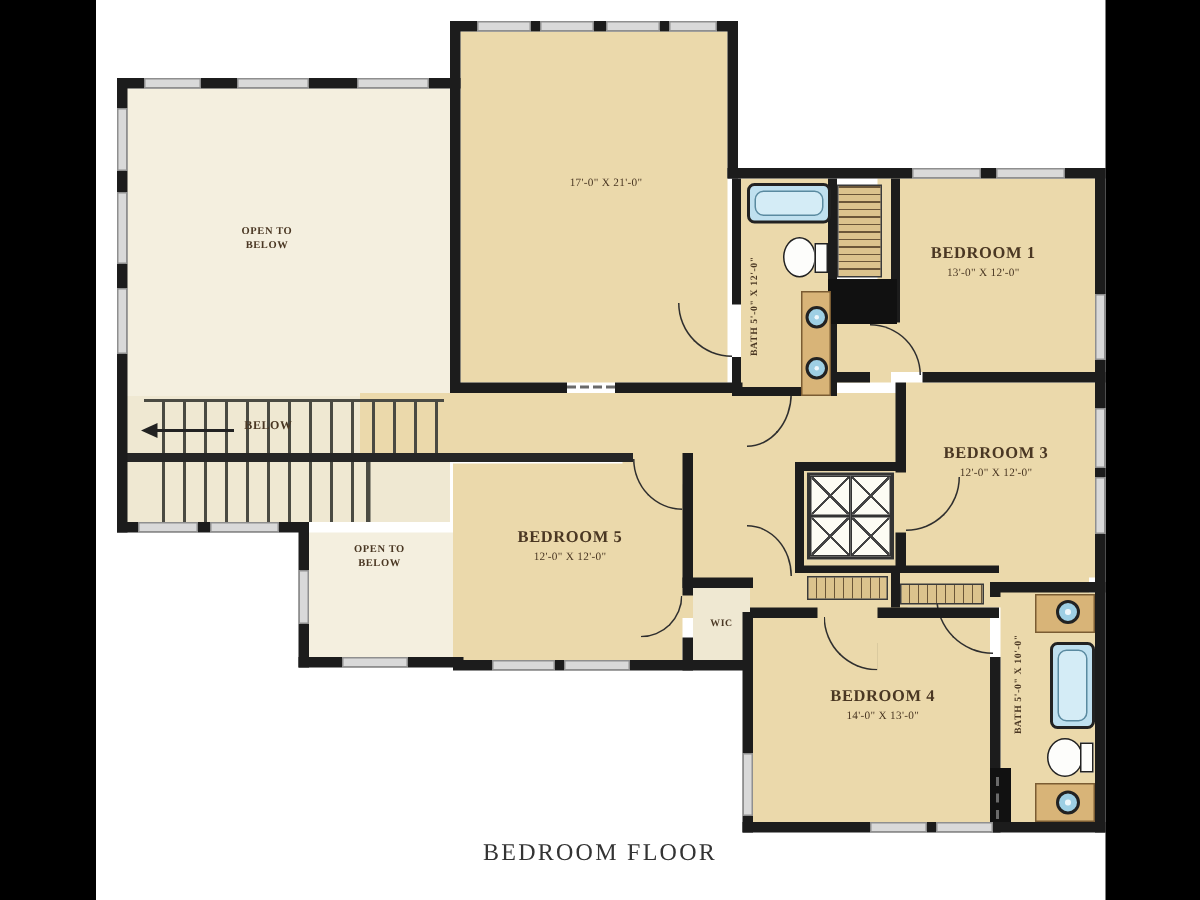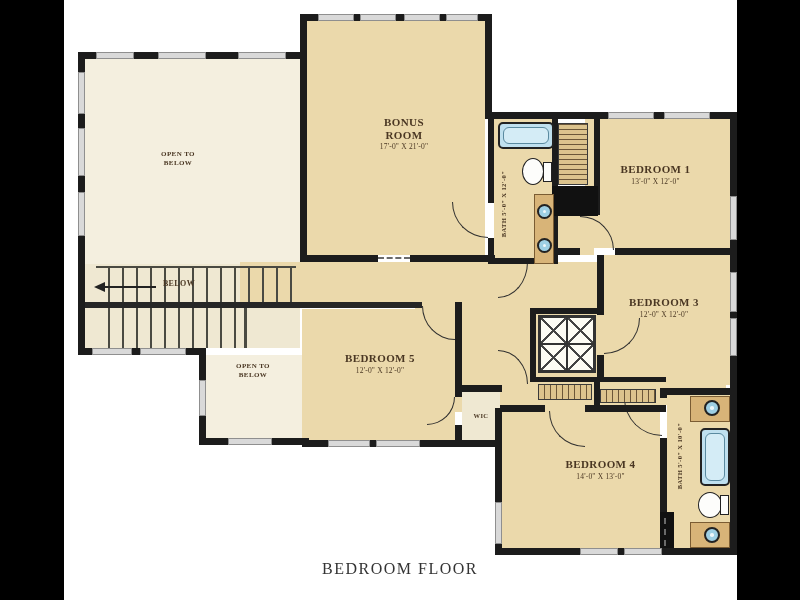--- a/index.html
+++ b/index.html
@@ -176,40 +176,39 @@
     <div class="abs sink" style="left:640px;top:400px;width:16px;height:16px;"></div>
     <div class="abs tub" style="left:636px;top:428px;width:30px;height:58px;">
         <div class="tub-inner"></div>
       </div>
     <div class="abs toilet-bowl" style="left:634px;top:492px;width:24px;height:26px;"></div>
     <div class="abs toilet-tank" style="left:656px;top:495px;width:9px;height:20px;"></div>
     <div class="abs vanity" style="left:626px;top:522px;width:40px;height:26px;"></div>
     <div class="abs sink" style="left:640px;top:527px;width:16px;height:16px;"></div>
 
     <div class="abs rlabel" style="left:300px;top:116px;width:80px;">
-      <div class="rname">BONUS ROOM</div>
       <div class="rdims">17'-0" X 21'-0"</div>
     </div>
     <div class="abs small-label" style="left:92px;top:150px;width:44px;">OPEN TO BELOW</div>
     <div class="abs small-label" style="left:94px;top:279px;width:42px;font-size:8px;">BELOW</div>
     <div class="abs rlabel" style="left:524px;top:163px;width:135px;">
       <div class="rname">BEDROOM 1</div>
       <div class="rdims">13'-0" X 12'-0"</div>
     </div>
     <div class="abs rlabel" style="left:536px;top:296px;width:128px;">
       <div class="rname">BEDROOM 3</div>
       <div class="rdims">12'-0" X 12'-0"</div>
     </div>
     <div class="abs rlabel" style="left:246px;top:352px;width:140px;">
       <div class="rname">BEDROOM 5</div>
       <div class="rdims">12'-0" X 12'-0"</div>
     </div>
     <div class="abs small-label" style="left:166px;top:362px;width:46px;">OPEN TO BELOW</div>
     <div class="abs small-label" style="left:402px;top:412px;width:30px;font-size:6.5px;">WIC</div>
-    <div class="abs rlabel" style="left:464px;top:458px;width:145px;">
+    <div class="abs rlabel" style="left:452px;top:458px;width:145px;">
       <div class="rname">BEDROOM 4</div>
       <div class="rdims">14'-0" X 13'-0"</div>
     </div>
     <div class="abs small-label rot" style="left:398px;top:200px;width:84px;font-size:6.5px;">
       <span>BATH</span>
       <span>5'-0" X 12'-0"</span>
     </div>
     <div class="abs small-label rot" style="left:574px;top:452px;width:84px;font-size:6.5px;">
       <span>BATH</span>
       <span>5'-0" X 10'-0"</span>

